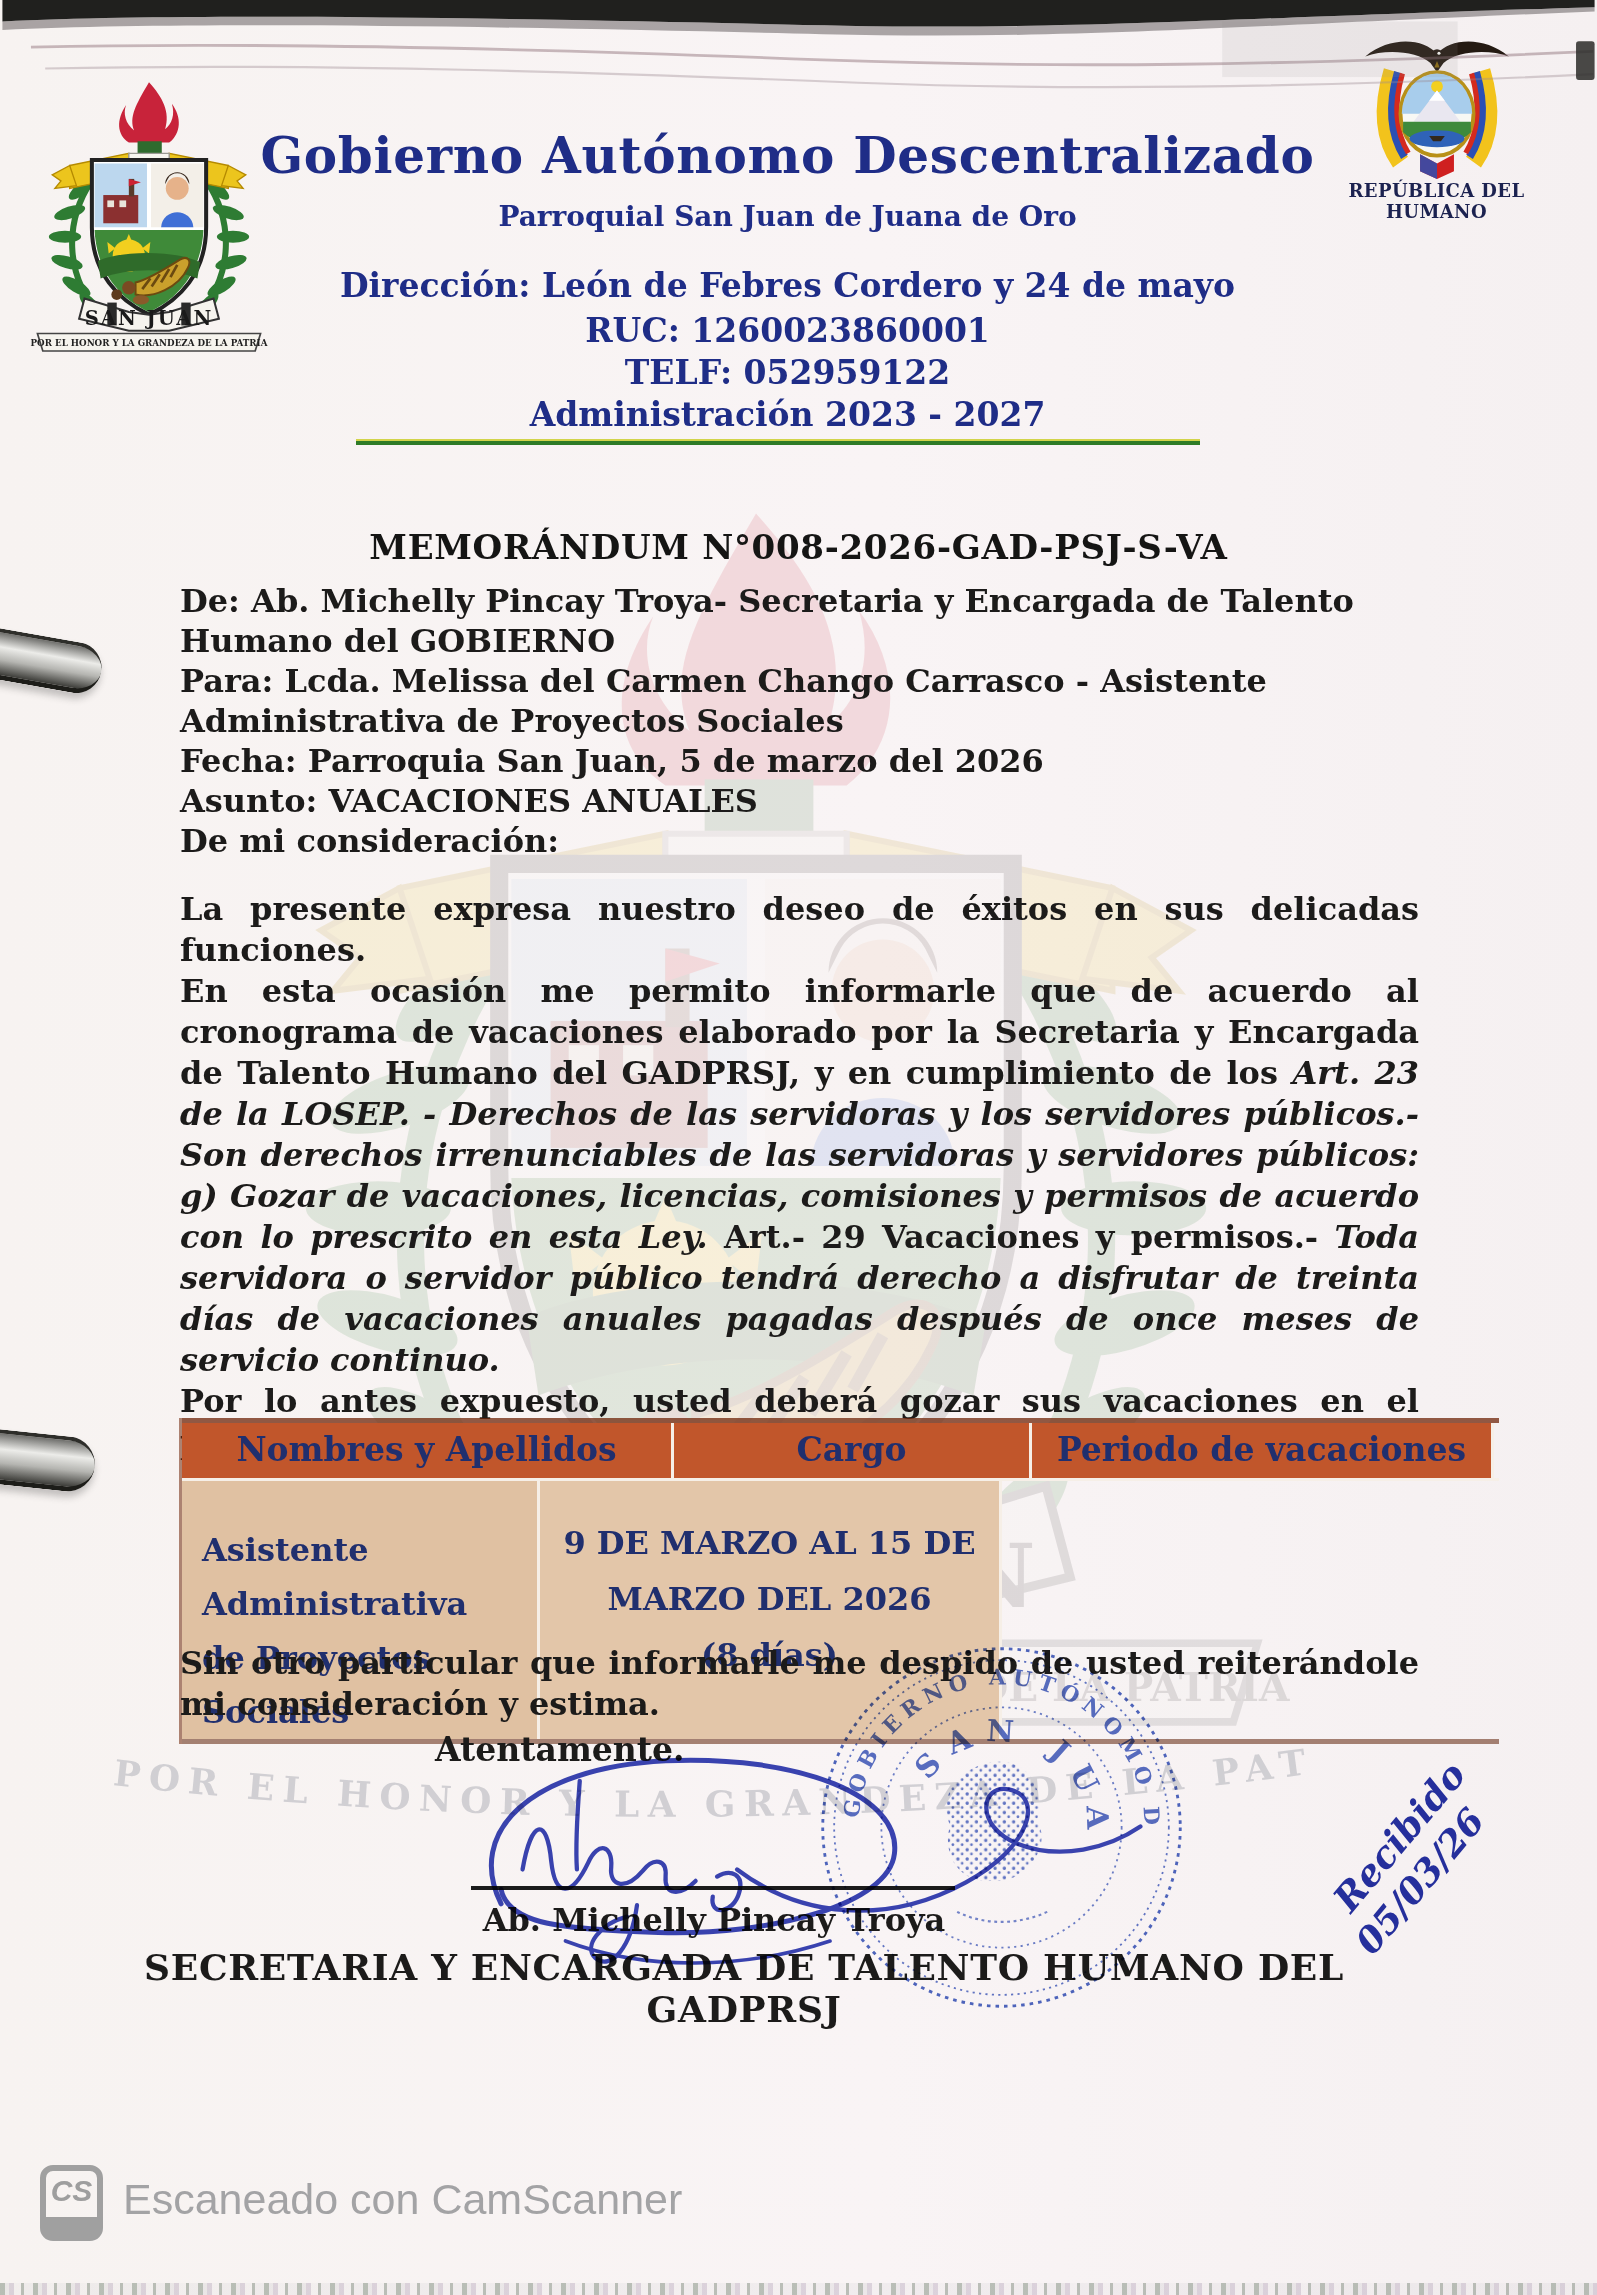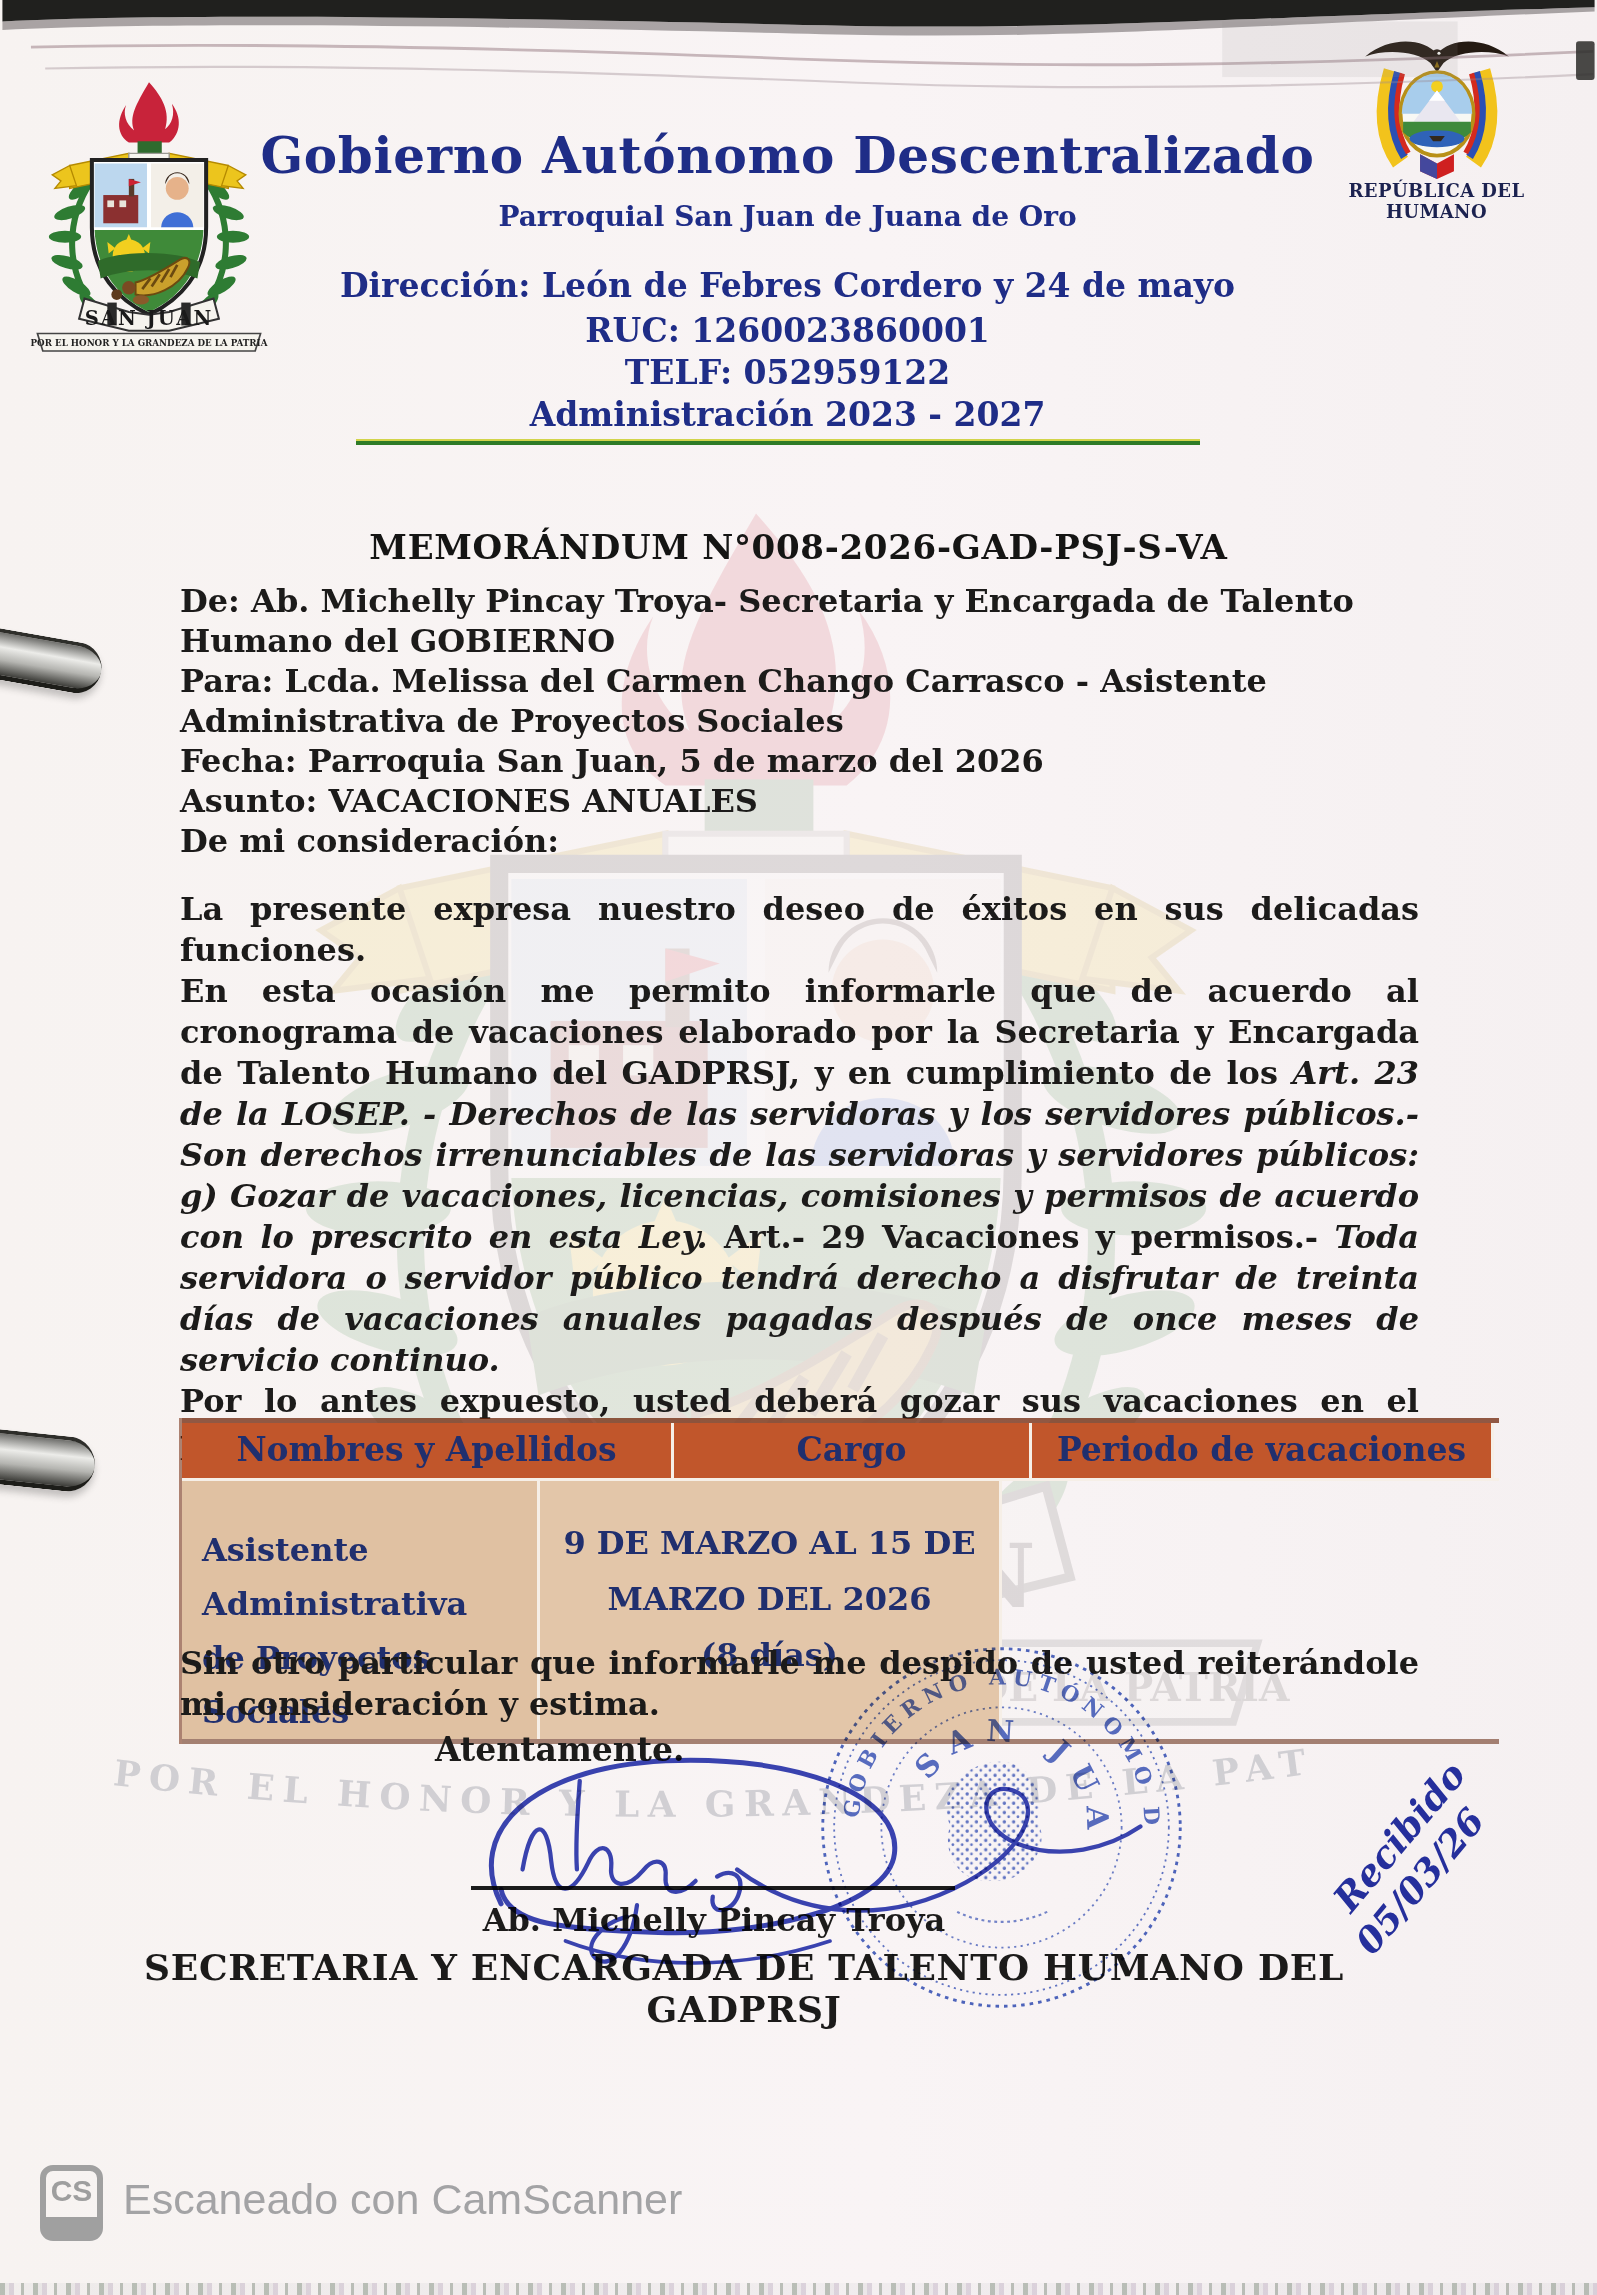--- a/index.html
+++ b/index.html
@@ -57,21 +57,21 @@
   
   .topband{top:0;left:0;width:1597px;height:107px;}
   .clip{left:-7.2px;background:linear-gradient(180deg,#6f6f6c,#ecece9 34%,#b5b5b1 64%,#3c3c38);
     border-top:4.3px solid #2e2e2a;border-bottom:5px solid #1d1d19;box-shadow:0 5.7px 7.2px rgba(40,40,40,.25);}
   .clip1{top:637px;width:109px;height:42px;border-radius:0 30px 30px 0;transform:rotate(10deg);}
   .clip2{top:1434px;width:102px;height:46px;border-radius:0 33px 33px 0;transform:rotate(6deg);}
   .bstreak{bottom:0;left:0;width:1597px;height:12px;opacity:.55;
     background:repeating-linear-gradient(90deg,rgba(85,105,85,.7) 0 5px,rgba(150,150,160,.25) 5px 9.3px,rgba(115,90,130,.4) 9.3px 13.6px,rgba(190,190,195,.15) 13.6px 21px,rgba(60,80,60,.6) 21px 24px,rgba(170,170,180,.2) 24px 33px);}
   
   .cs-icon{top:2165px;left:40px;width:63px;height:76px;border:6.4px solid #a0a0a0;border-radius:13px;box-sizing:border-box;}
-  .cs-top{color:#9e9e9e;font-family:"Liberation Sans",sans-serif;font-weight:bold;font-size:30px;text-align:center;margin-top:2.9px;}
+  .cs-top{color:#9e9e9e;font-family:"Liberation Sans",sans-serif;font-weight:bold;font-size:30px;text-align:center;margin-top:2.9px;font-style:italic;}
   .cs-bottom{position:absolute;bottom:0;left:0;width:100%;height:18px;background:#a0a0a0;}
   .cs-text{top:2175px;left:123px;font-size:43px;color:#a3a3a5;font-family:"Liberation Sans",sans-serif;font-weight:500;}
   .z1{z-index:1;}.z2{z-index:2;}.z3{z-index:3;}.z4{z-index:4;}.z5{z-index:5;}.z6{z-index:6;}
 </style>
 </head>
 <body>
 
 <div class="page">
 
   <svg width="0" height="0" style="position:absolute" aria-hidden="true">

